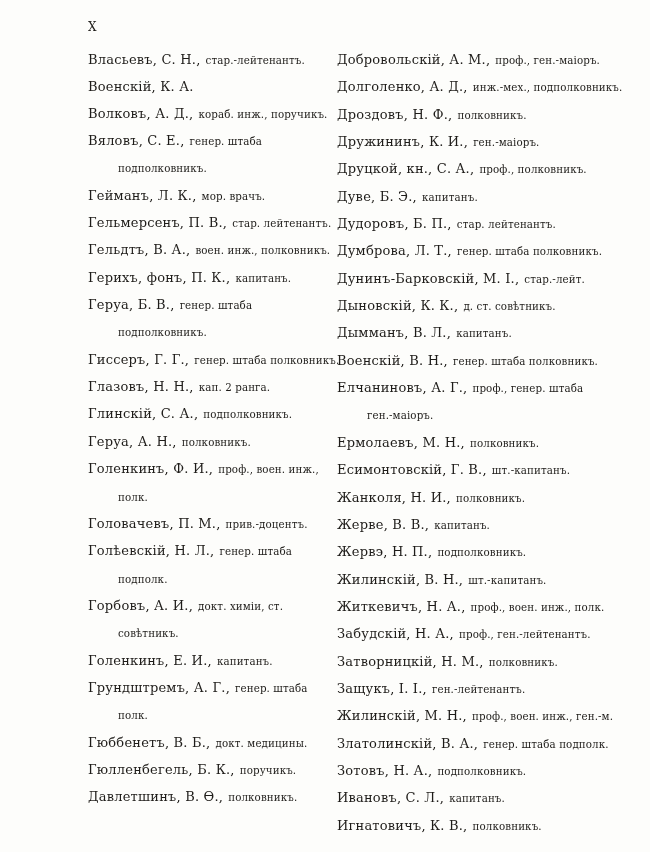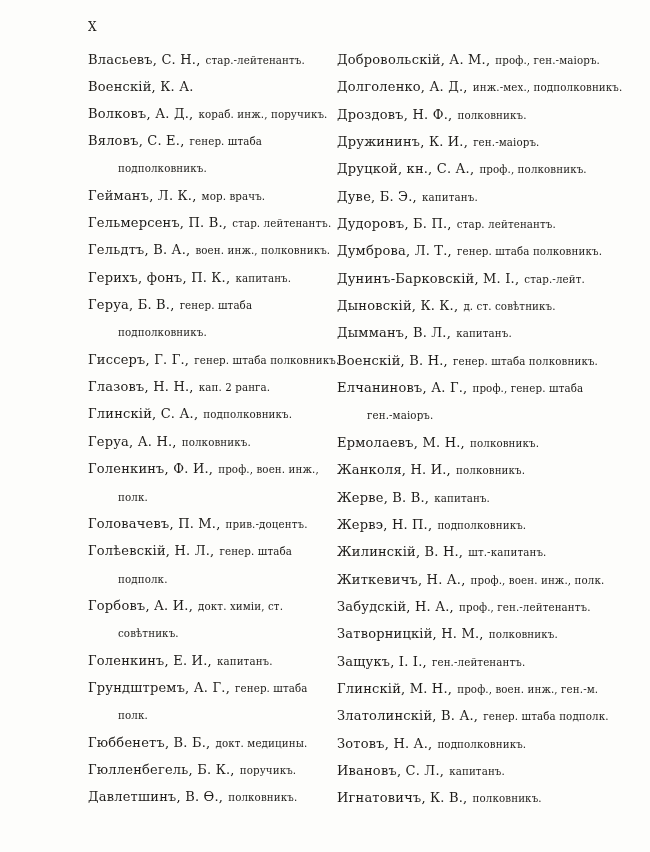--- a/index.html
+++ b/index.html
@@ -99,28 +99,29 @@
         <div class="entry"><span class="nm">Дуве, Б. Э.,</span> <span class="tt">капитанъ.</span></div>
         <div class="entry"><span class="nm">Дудоровъ, Б. П.,</span> <span class="tt">стар. лейтенантъ.</span></div>
         <div class="entry"><span class="nm">Думброва, Л. Т.,</span> <span class="tt">генер. штаба полковникъ.</span></div>
         <div class="entry"><span class="nm">Дунинъ-Барковскій, М. І.,</span> <span class="tt">стар.-лейт.</span></div>
         <div class="entry"><span class="nm">Дыновскій, К. К.,</span> <span class="tt">д. ст. совѣтникъ.</span></div>
         <div class="entry"><span class="nm">Дымманъ, В. Л.,</span> <span class="tt">капитанъ.</span></div>
         <div class="entry"><span class="nm">Военскій, В. Н.,</span> <span class="tt">генер. штаба полковникъ.</span></div>
         <div class="entry"><span class="nm">Елчаниновъ, А. Г.,</span> <span class="tt">проф., генер. штаба
 ген.-маіоръ.</span></div>
         <div class="entry"><span class="nm">Ермолаевъ, М. Н.,</span> <span class="tt">полковникъ.</span></div>
+        <div class="entry"><span class="nm">Есимонтовскій, Г. В.,</span> <span class="tt">шт.-капитанъ.</span></div>
         <div class="entry"><span class="nm">Жанколя, Н. И.,</span> <span class="tt">полковникъ.</span></div>
         <div class="entry"><span class="nm">Жерве, В. В.,</span> <span class="tt">капитанъ.</span></div>
         <div class="entry"><span class="nm">Жервэ, Н. П.,</span> <span class="tt">подполковникъ.</span></div>
         <div class="entry"><span class="nm">Жилинскій, В. Н.,</span> <span class="tt">шт.-капитанъ.</span></div>
         <div class="entry"><span class="nm">Житкевичъ, Н. А.,</span> <span class="tt">проф., воен. инж., полк.</span></div>
         <div class="entry"><span class="nm">Забудскій, Н. А.,</span> <span class="tt">проф., ген.-лейтенантъ.</span></div>
         <div class="entry"><span class="nm">Затворницкій, Н. М.,</span> <span class="tt">полковникъ.</span></div>
         <div class="entry"><span class="nm">Защукъ, І. І.,</span> <span class="tt">ген.-лейтенантъ.</span></div>
-        <div class="entry"><span class="nm">Глинскій, М. Н.,</span> <span class="tt">проф., воен. инж., ген.-м.</span></div>
+        <div class="entry"><span class="nm">Жилинскій, М. Н.,</span> <span class="tt">проф., воен. инж., ген.-м.</span></div>
         <div class="entry"><span class="nm">Златолинскій, В. А.,</span> <span class="tt">генер. штаба подполк.</span></div>
         <div class="entry"><span class="nm">Зотовъ, Н. А.,</span> <span class="tt">подполковникъ.</span></div>
         <div class="entry"><span class="nm">Ивановъ, С. Л.,</span> <span class="tt">капитанъ.</span></div>
         <div class="entry"><span class="nm">Игнатовичъ, К. В.,</span> <span class="tt">полковникъ.</span></div>
       </div>
   </div>
 </div>
 
 </body></html>

